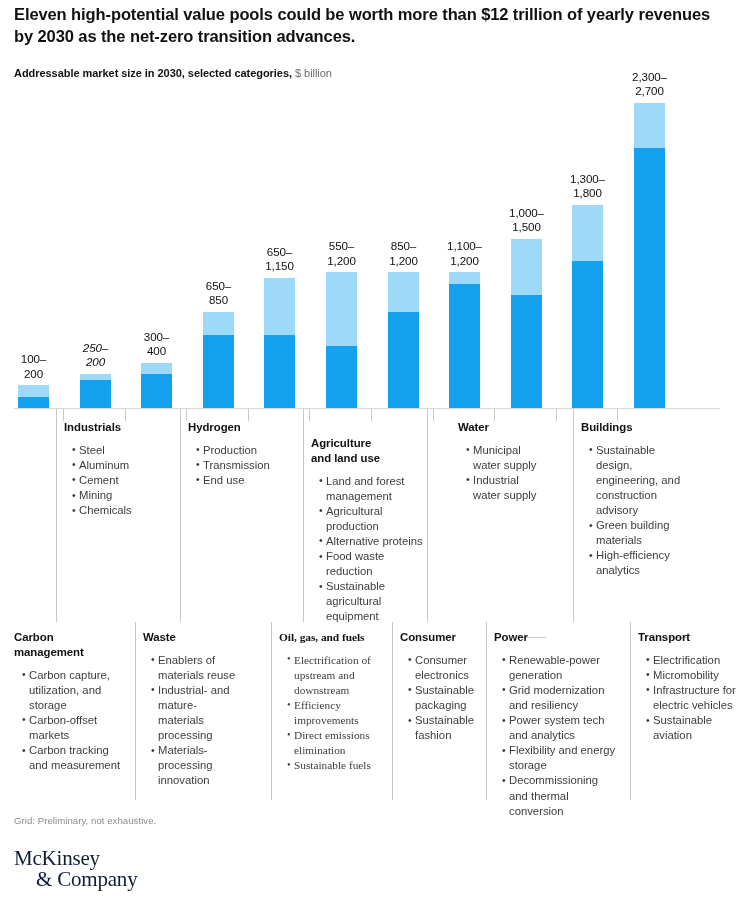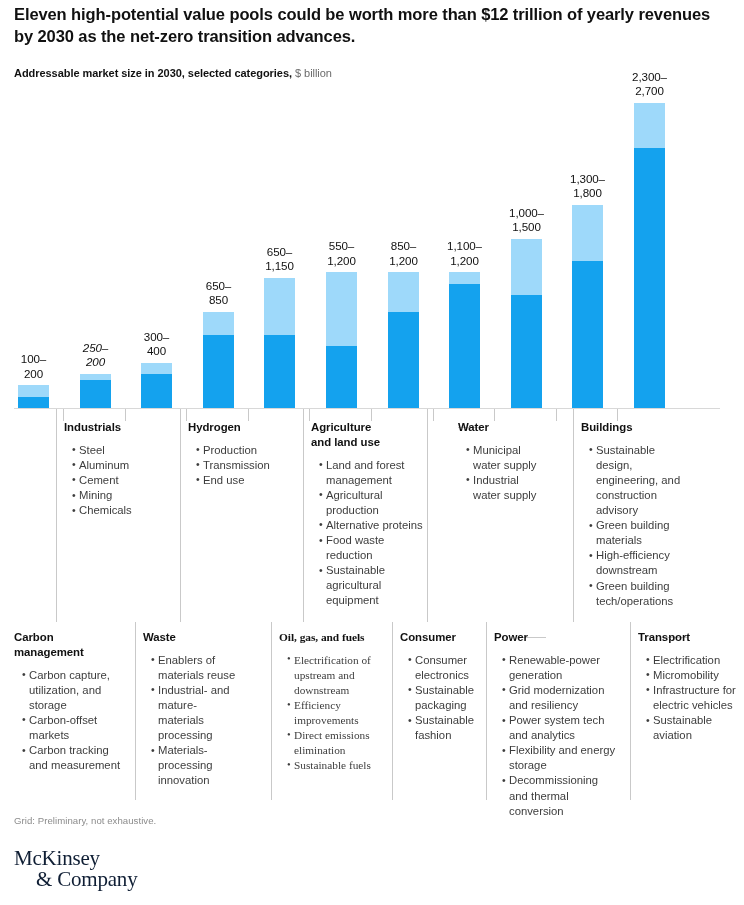--- a/index.html
+++ b/index.html
@@ -215,21 +215,21 @@
         </ul>
       </div>
       <div class="block" style="left: 188px; top: 420px; width: 96px;">
         <div class="btitle">Hydrogen</div>
         <ul>
           <li>Production</li>
           <li>Transmission</li>
           <li>End use</li>
         </ul>
       </div>
-      <div class="block" style="left: 311px; top: 420px; width: 122px;">
+      <div class="block" style="left: 311px; top: 436px; width: 122px;">
         <div class="btitle">
           <div>Agriculture</div>
           <div>and land use</div>
         </div>
         <ul>
           <li>Land and forest management</li>
           <li>Agricultural production</li>
           <li>Alternative proteins</li>
           <li>Food waste reduction</li>
           <li>Sustainable agricultural equipment</li>
@@ -240,22 +240,21 @@
         <ul>
           <li>Municipal water supply</li>
           <li>Industrial water supply</li>
         </ul>
       </div>
       <div class="block" style="left: 581px; top: 420px; width: 112px;">
         <div class="btitle">Buildings</div>
         <ul>
           <li>Sustainable design, engineering, and construction advisory</li>
           <li>Green building materials</li>
-          <li>High-efficiency downstream</li>
-          <li>Green building tech/operations</li>
+          <li>High-efficiency analytics</li>
         </ul>
       </div>
       <div class="block" style="left: 14px; top: 630px; width: 120px;">
         <div class="btitle">
           <div>Carbon</div>
           <div>management</div>
         </div>
         <ul>
           <li>Carbon capture, utilization, and storage</li>
           <li>Carbon-offset markets</li>

